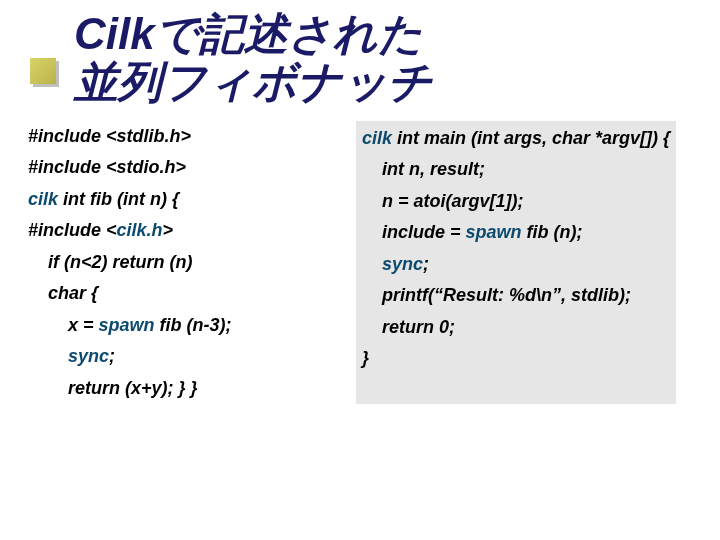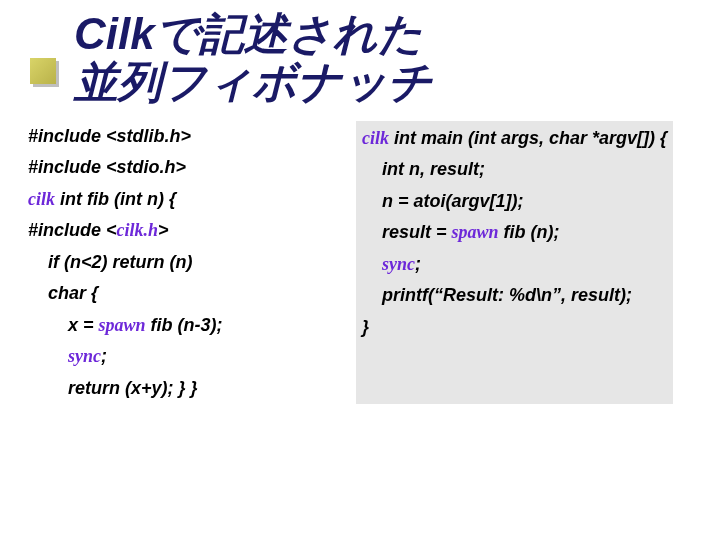--- a/index.html
+++ b/index.html
@@ -48,21 +48,21 @@
     font-family: "Arial", sans-serif;
     font-size: 18px;
     font-weight: 700;
     color: #000;
     line-height: 1.75;
     white-space: nowrap;
     font-style: italic;
   }
   .col.left { flex: 0 0 310px; }
   .col.right { flex: 1; background: #e6e6e6; padding: 2px 6px; }
-  .kw-red { color: #6d28d9; font-family: Liberation Serif, serif; }
+  .kw-red { color: #0c4a6e; }
   .ind1 { padding-left: 20px; display:inline-block;}
   .ind2 { padding-left: 40px; display:inline-block;}
   .line { display:block; }
 </style>
 </head>
 <body>
 
 <div class="slide">
 
   <div class="title-bullet"></div>
@@ -84,20 +84,21 @@
       <span class="line"><span class="ind1">char {</span></span>
       <span class="line"><span class="ind2"><span>x = </span><span class="kw-red">spawn</span><span> fib (n-3);</span></span></span>
       <span class="line"><span class="ind2"><span class="kw-red">sync</span><span>;</span></span></span>
       <span class="line"><span class="ind2">return (x+y); } }</span></span>
     </div>
 
     <div class="col right">
       <span class="line"><span class="kw-red">cilk</span><span> int main (int args, char *argv[]) {</span></span>
       <span class="line"><span class="ind1">int n, result;</span></span>
       <span class="line"><span class="ind1">n = atoi(argv[1]);</span></span>
-      <span class="line"><span class="ind1"><span>result = </span><span class="kw-red">spawn</span><span> fib (n);</span></span></span>
+      <span class="line"><span class="ind1"><span>include = </span><span class="kw-red">spawn</span><span> fib (n);</span></span></span>
       <span class="line"><span class="ind1"><span class="kw-red">sync</span><span>;</span></span></span>
-      <span class="line"><span class="ind1">printf(“Result: %d\n”, result);</span></span>
+      <span class="line"><span class="ind1">printf(“Result: %d\n”, stdlib);</span></span>
+      <span class="line"><span class="ind1">return 0;</span></span>
       <span class="line">}</span>
     </div>
 
   </div>
 </div>
 
 </body></html>

